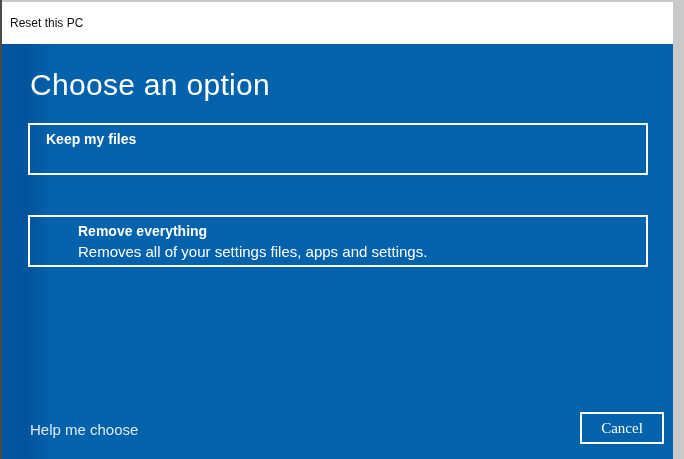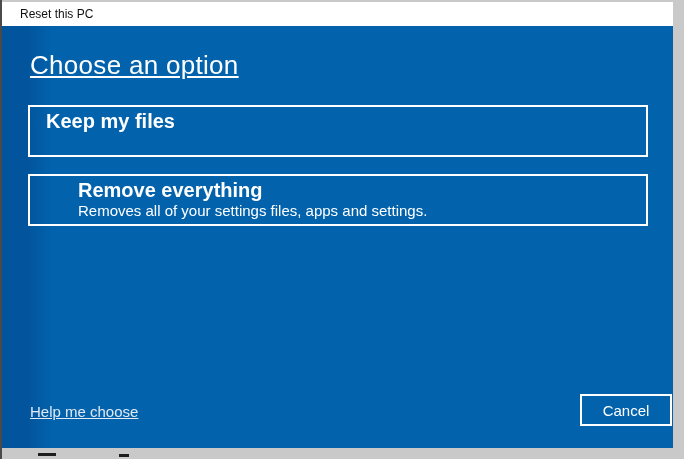--- a/index.html
+++ b/index.html
@@ -63,88 +63,86 @@
   }
   
   .dialog {
     position: absolute;
     left: 2px;
     top: 2px;
     width: 671px;
     height: 450px;
   }
   .titlebar {
-    height: 24px;
+    height: 42px;
     background: #ffffff;
     display: flex;
     align-items: center;
-    padding-left: 18px;
+    padding-left: 8px;
   }
   .titlebar-title {
     font-size: 12px;
     color: #111111;
   }
   .dialog-body {
     position: relative;
     height: 422px;
     background: linear-gradient(to right, #02549c 0px, #02549c 24px, #0262ac 50px, #0262ac 100%);
   }
   .heading {
     position: absolute;
     left: 28px;
     top: 24px;
-    font-size: 26px;
+    font-size: 30px;
     font-weight: 300;
     color: #ffffff;
     letter-spacing: 0.3px;
-    text-decoration: underline;
   }
   .option {
     position: absolute;
     left: 26px;
     width: 620px;
     height: 52px;
     border: 2px solid #ffffff;
     padding: 4px 10px 0 16px;
     cursor: pointer;
     background: transparent;
   }
   .option-1 { top: 79px; }
-  .option-2 { top: 148px; padding-left: 48px; }
+  .option-2 { top: 171px; padding-left: 48px; }
   .option-title {
-    font-size: 20px;
+    font-size: 14px;
     font-weight: bold;
     color: #ffffff;
     line-height: 21px;
   }
   .option-desc {
     font-size: 15px;
     color: #ffffff;
     line-height: 20px;
   }
   .help-link {
     position: absolute;
     left: 28px;
     top: 377px;
     font-size: 15px;
     color: #e1e9f2;
-    text-decoration: underline;
     cursor: pointer;
   }
   .cancel-btn {
     position: absolute;
     left: 578px;
     top: 368px;
-    width: 92px;
+    width: 84px;
     height: 32px;
     border: 2px solid #ffffff;
     background: transparent;
     color: #ffffff;
     font-size: 15px;
-    font-family: Liberation Sans, sans-serif;
+    font-family: Liberation Serif, serif;
     display: flex;
     align-items: center;
     justify-content: center;
     cursor: pointer;
   }
 </style>
 </head>
 <body>
 
 <div id="screen">

